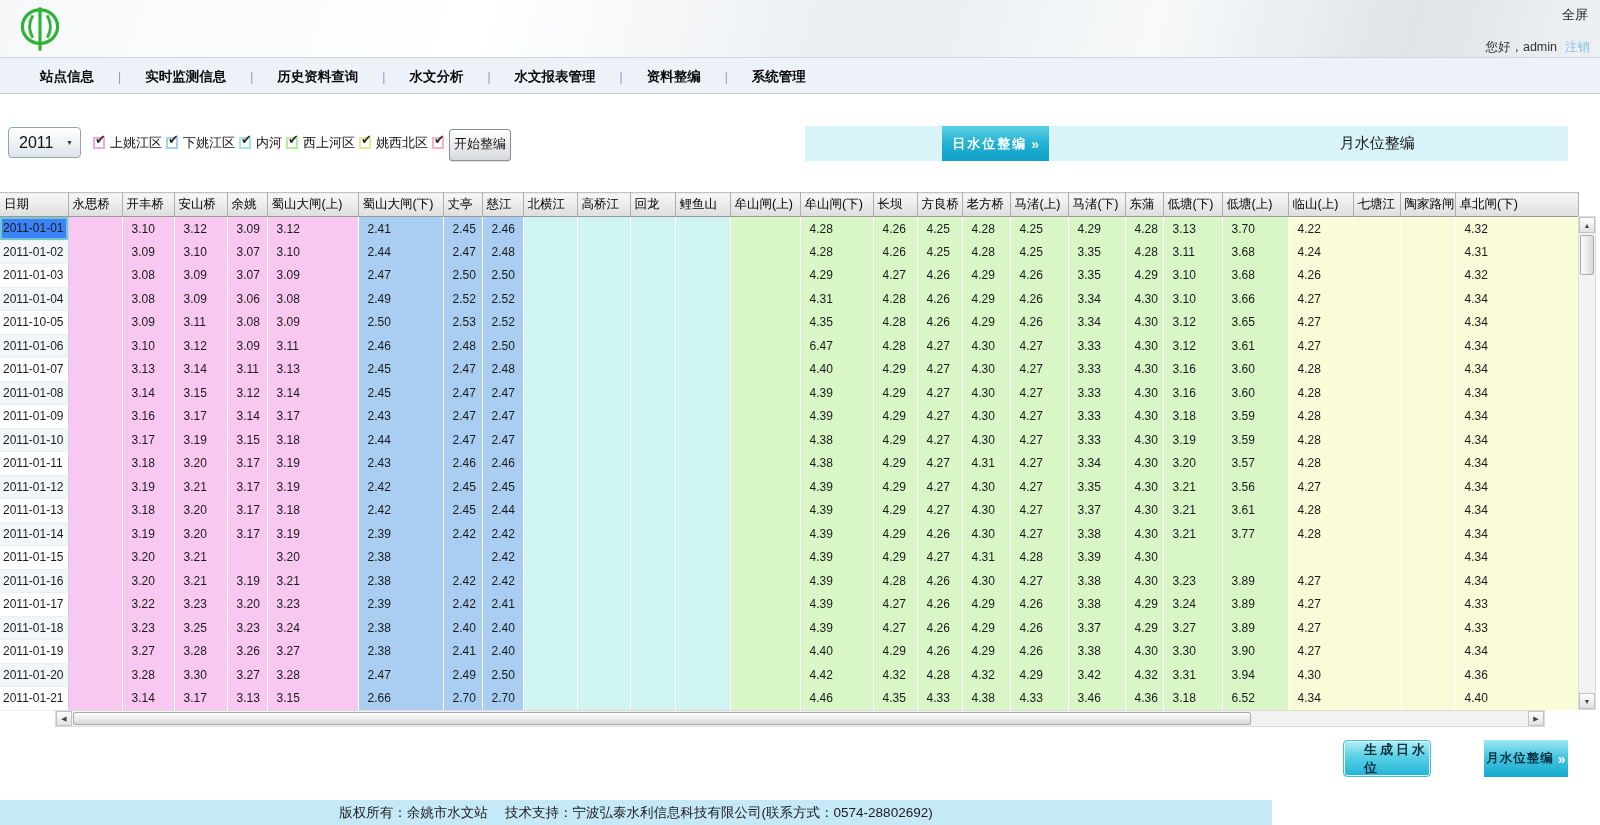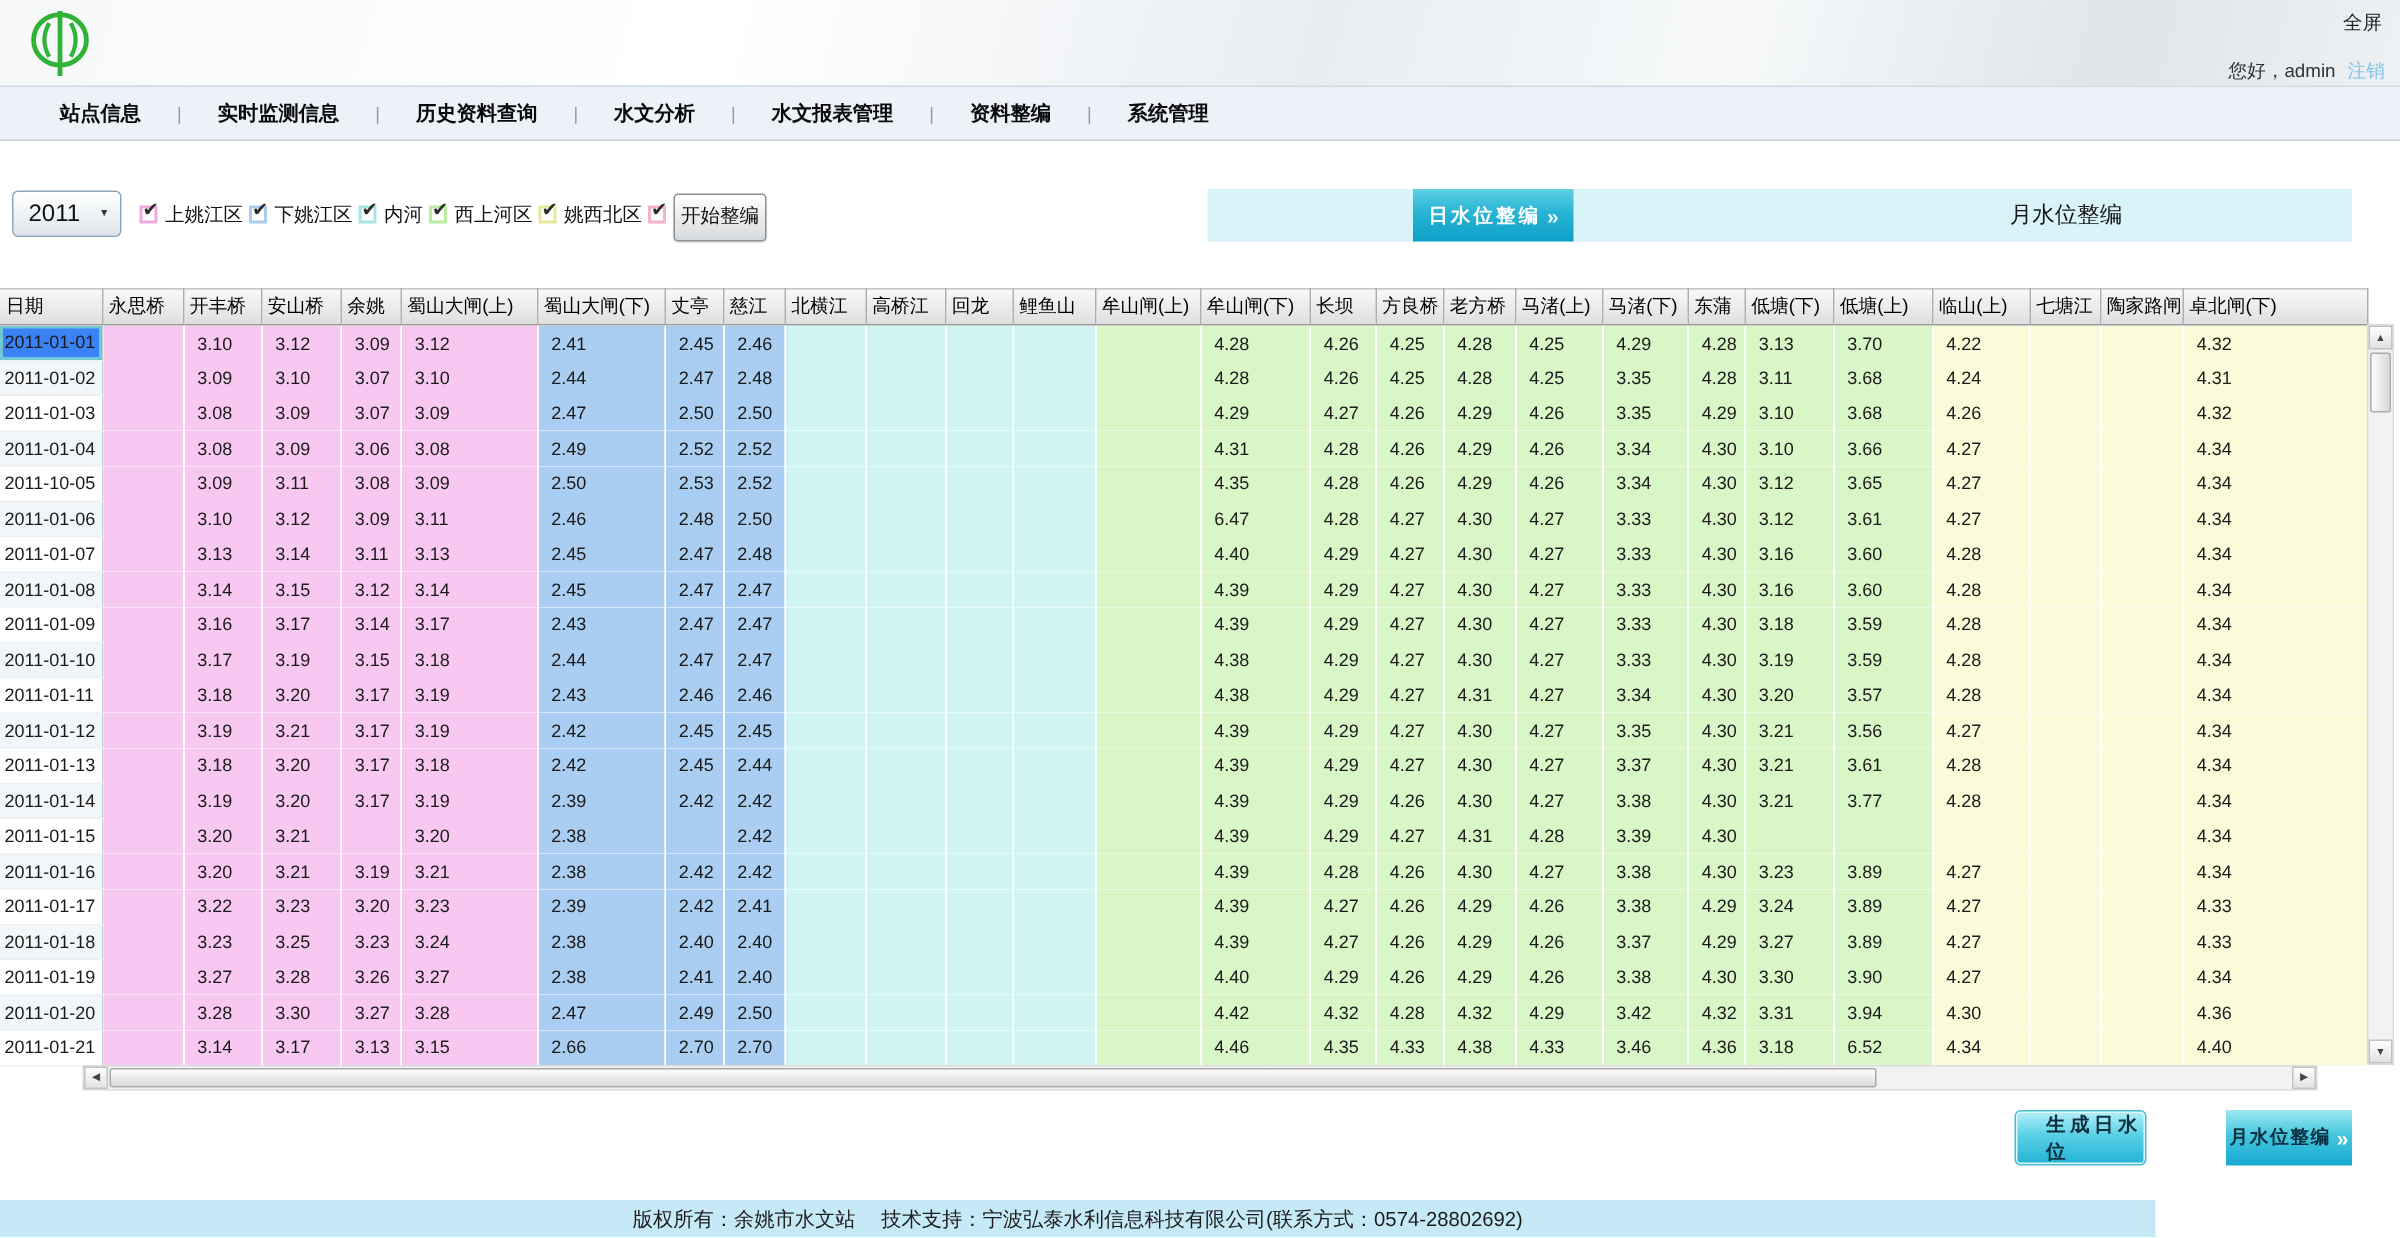--- a/index.html
+++ b/index.html
@@ -107,21 +107,21 @@
   }
   .btn-monthly {
     position:absolute; left:1484px; top:740px; width:84px; height:37px;
     background:linear-gradient(#9fe9f2,#45c6de 45%,#16a9d1);
     font-size:12.5px; font-weight:bold; color:#093040; letter-spacing:1px;
     display:flex; align-items:center; justify-content:center; cursor:pointer;
   }
   .btn-monthly .tab-arrow { color:#ffffff; }
   
   .footer {
-    position:absolute; left:0; top:800px; width:1437px; height:25px;
+    position:absolute; left:0; top:800px; width:1272px; height:25px;
     background:#c6e9f7; text-align:center; font-size:13.5px; color:#1c1c1c; line-height:25px;
   }
 </style>
 </head>
 <body>
 
 <div id="app">
 
   <div class="header">
     <svg class="logo" viewBox="0 0 60 60">

